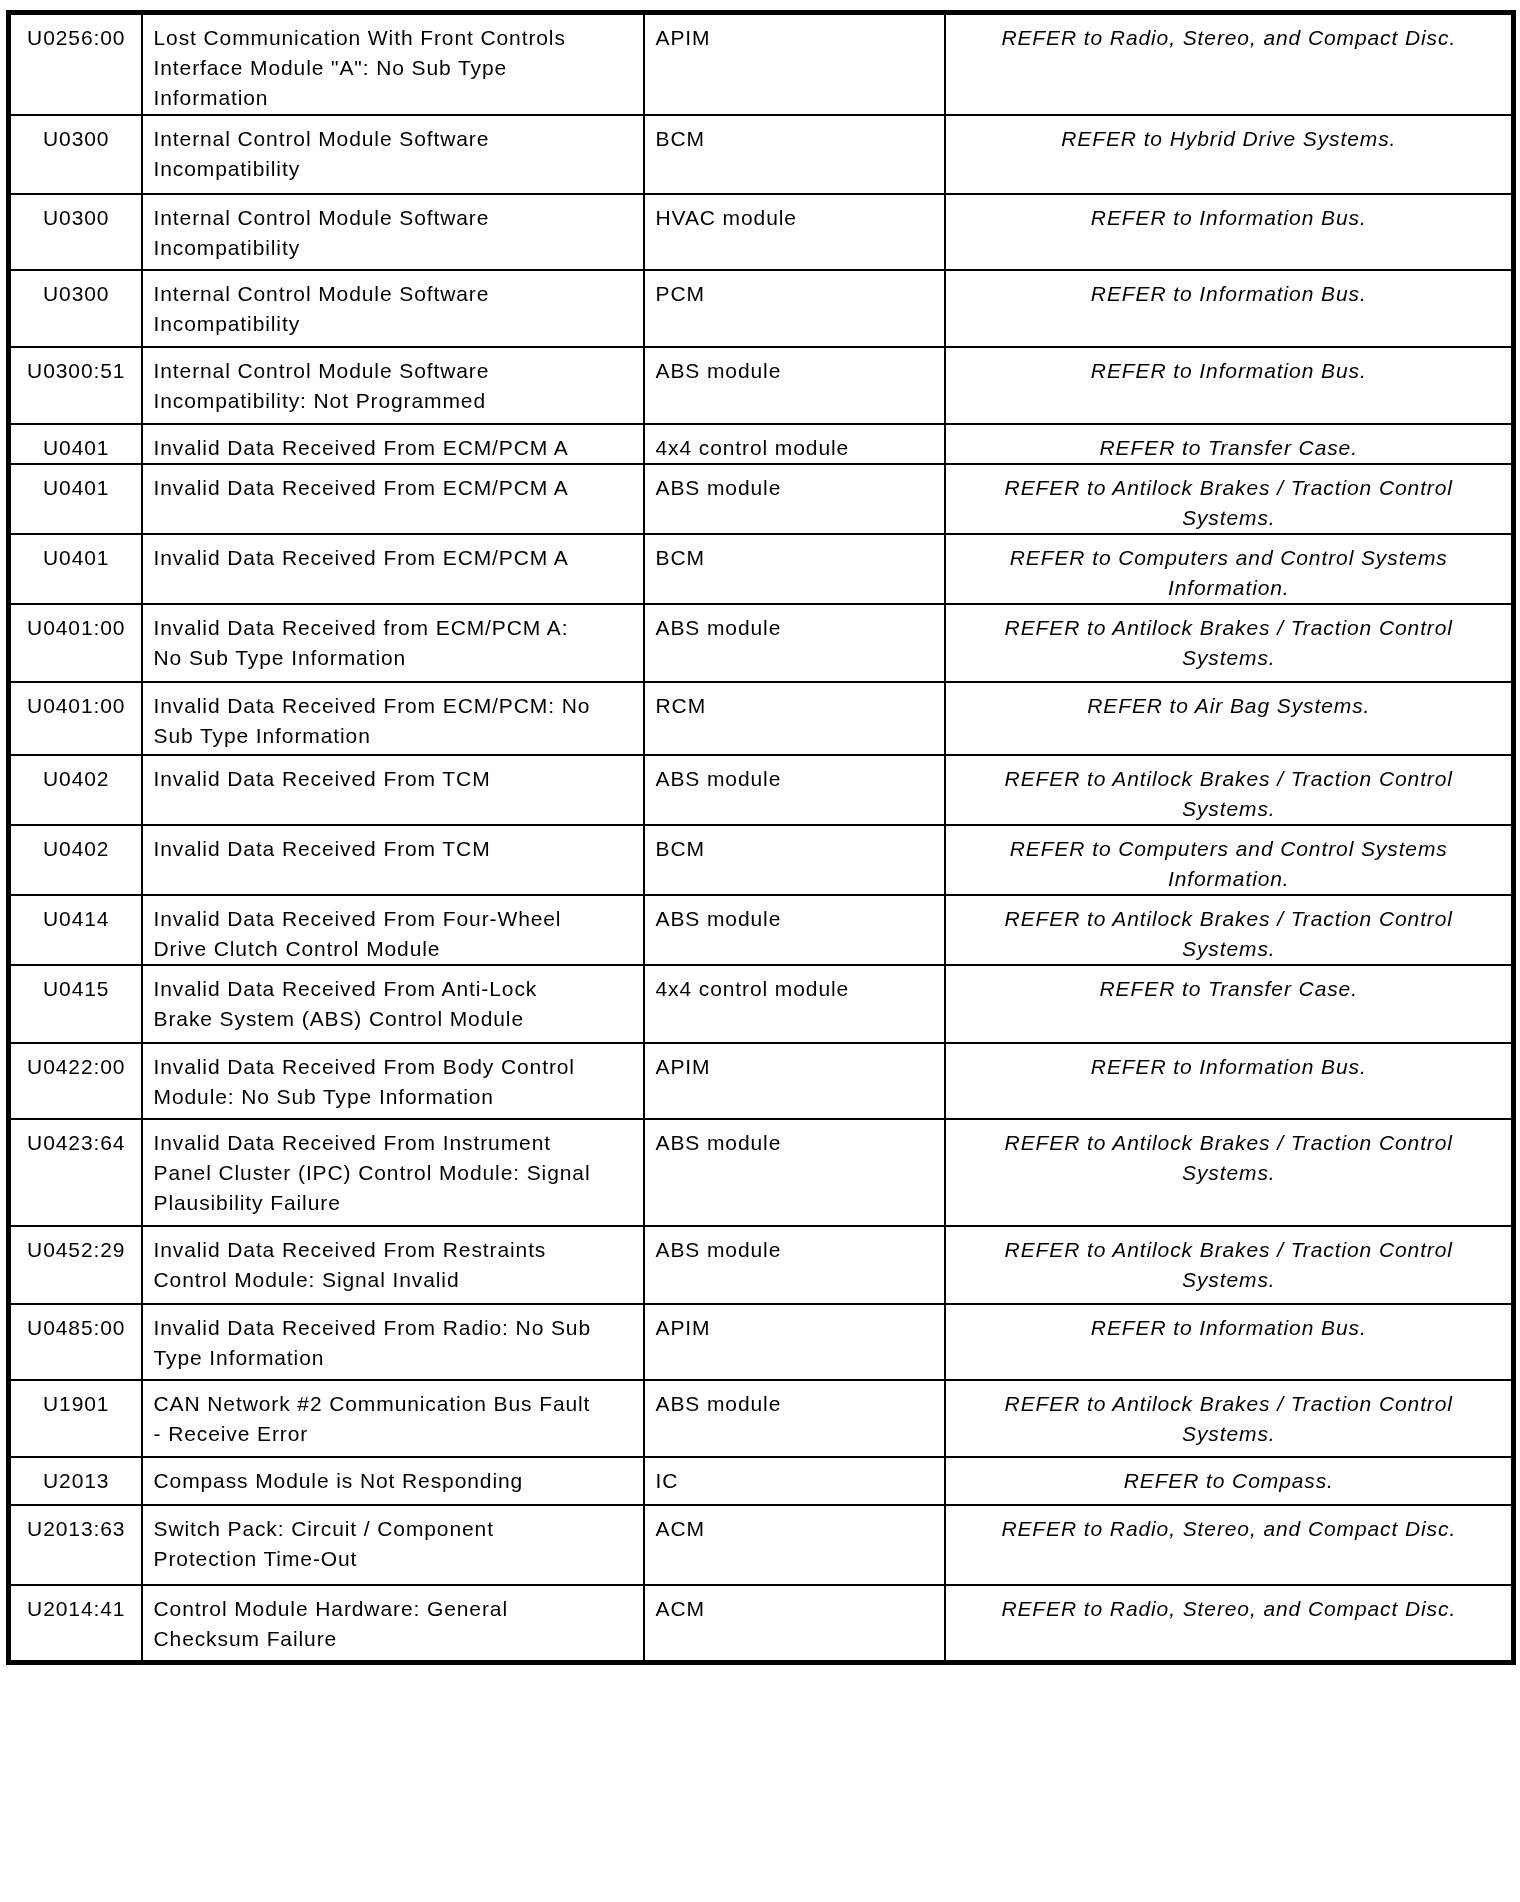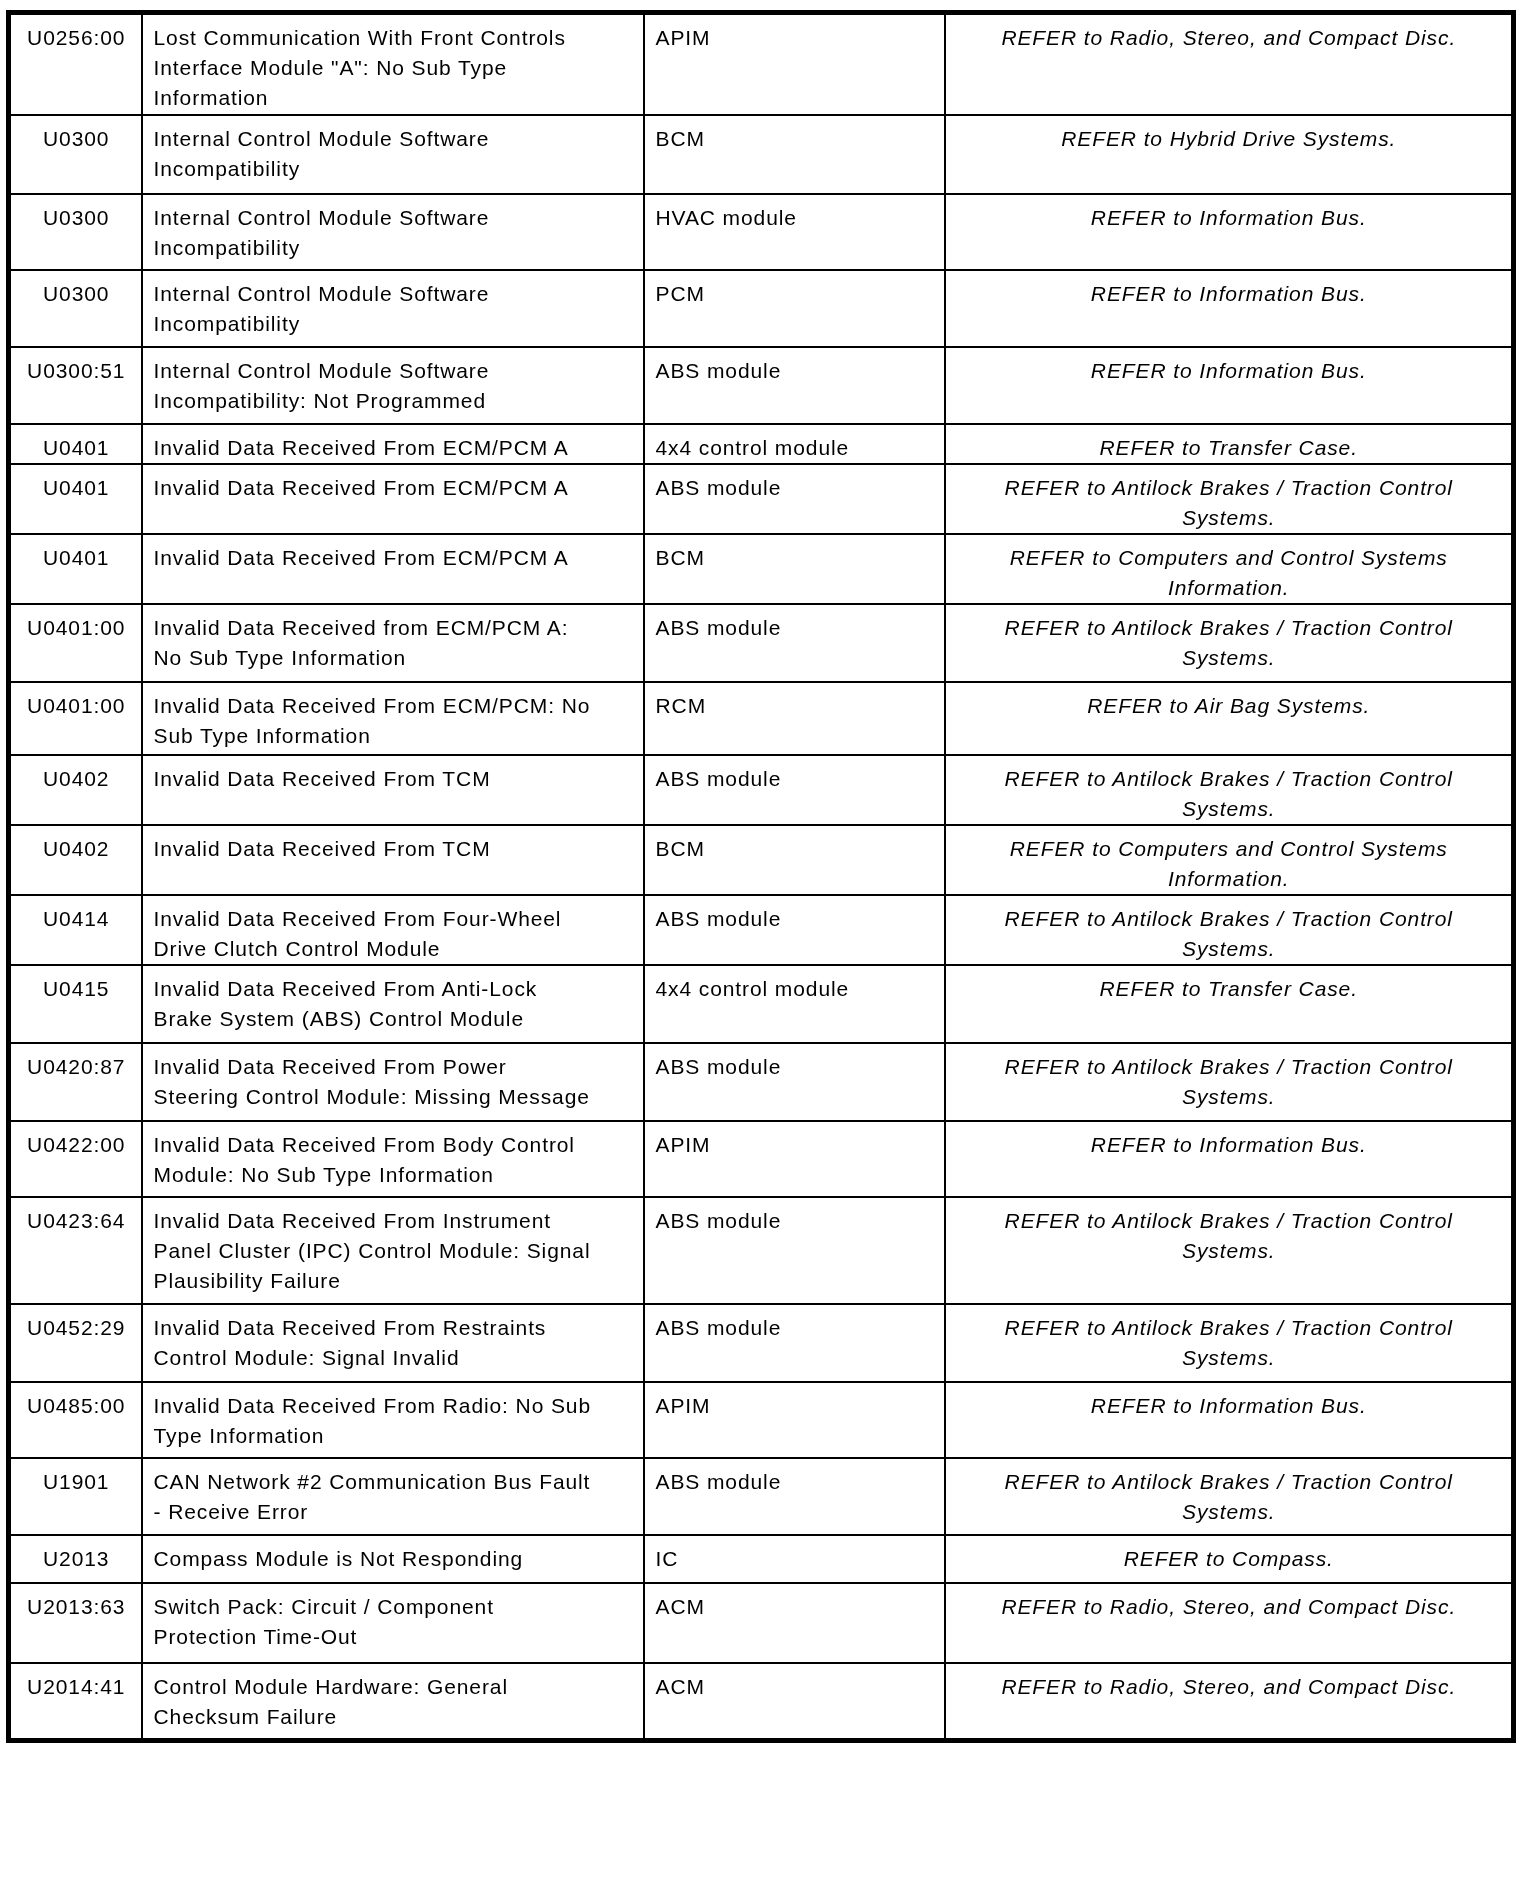--- a/index.html
+++ b/index.html
@@ -158,28 +158,20 @@
           <td class="c-action">REFER to Antilock Brakes / Traction Control
 Systems.</td>
         </tr>
         <tr style="height: 78px;">
           <td class="c-code">U0415</td>
           <td class="c-desc">Invalid Data Received From Anti-Lock
 Brake System (ABS) Control Module</td>
           <td class="c-module">4x4 control module</td>
           <td class="c-action">REFER to Transfer Case.</td>
         </tr>
-        <tr style="height: 78px;">
-          <td class="c-code">U0420:87</td>
-          <td class="c-desc">Invalid Data Received From Power
-Steering Control Module: Missing Message</td>
-          <td class="c-module">ABS module</td>
-          <td class="c-action">REFER to Antilock Brakes / Traction Control
-Systems.</td>
-        </tr>
         <tr style="height: 76px;">
           <td class="c-code">U0422:00</td>
           <td class="c-desc">Invalid Data Received From Body Control
 Module: No Sub Type Information</td>
           <td class="c-module">APIM</td>
           <td class="c-action">REFER to Information Bus.</td>
         </tr>
         <tr style="height: 107px;">
           <td class="c-code">U0423:64</td>
           <td class="c-desc">Invalid Data Received From Instrument

